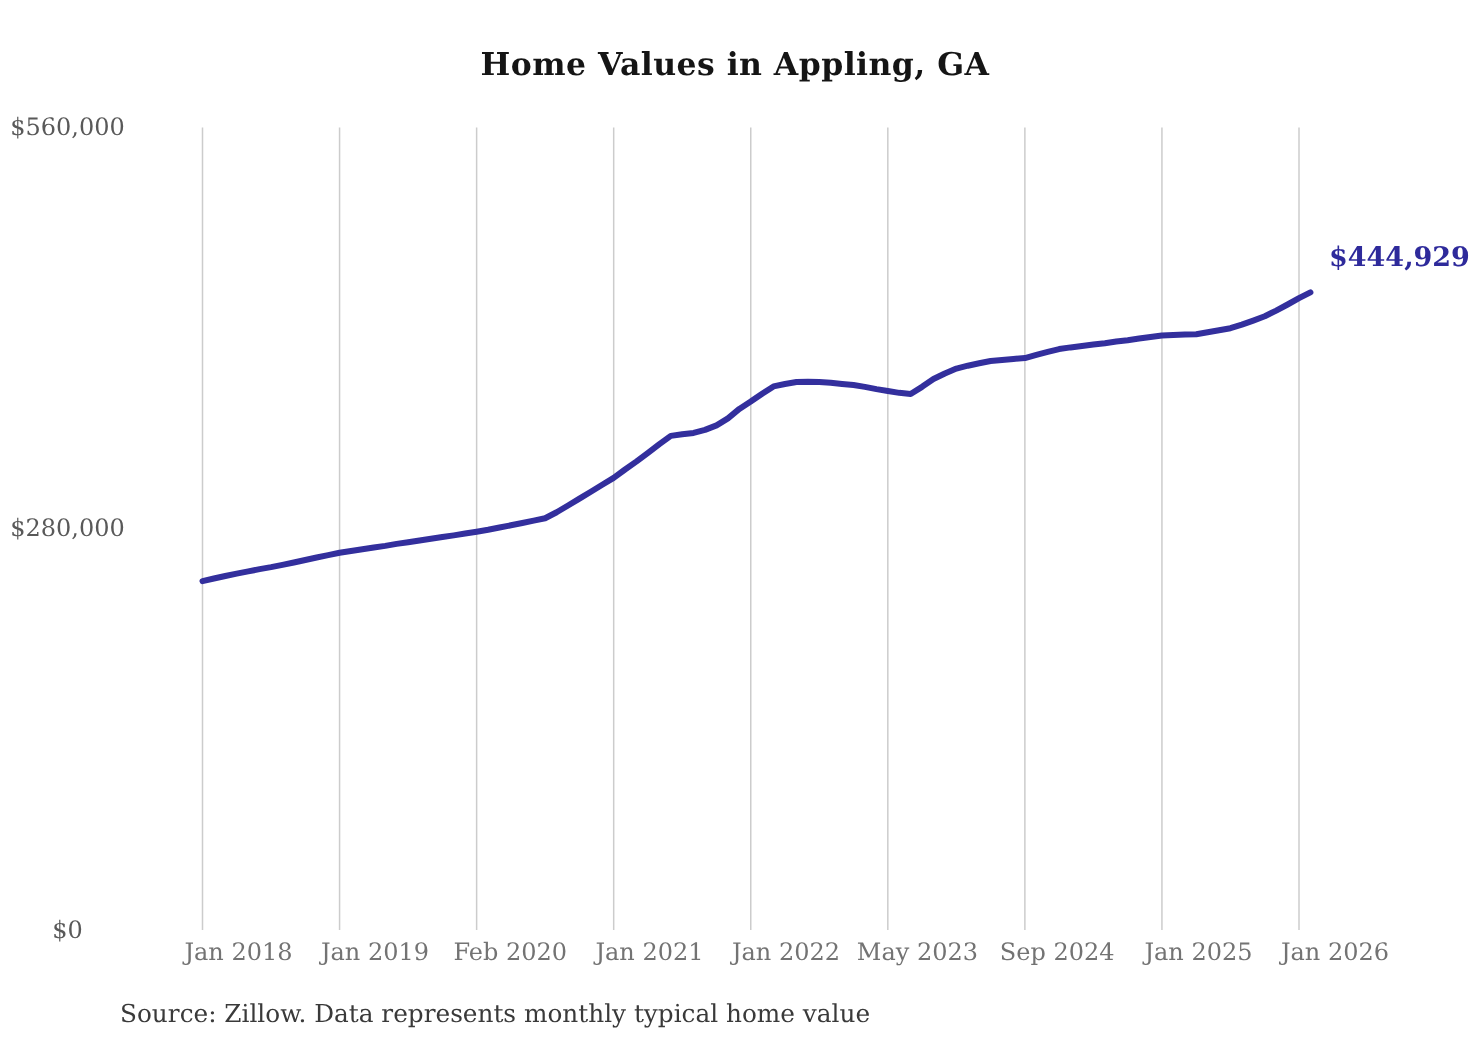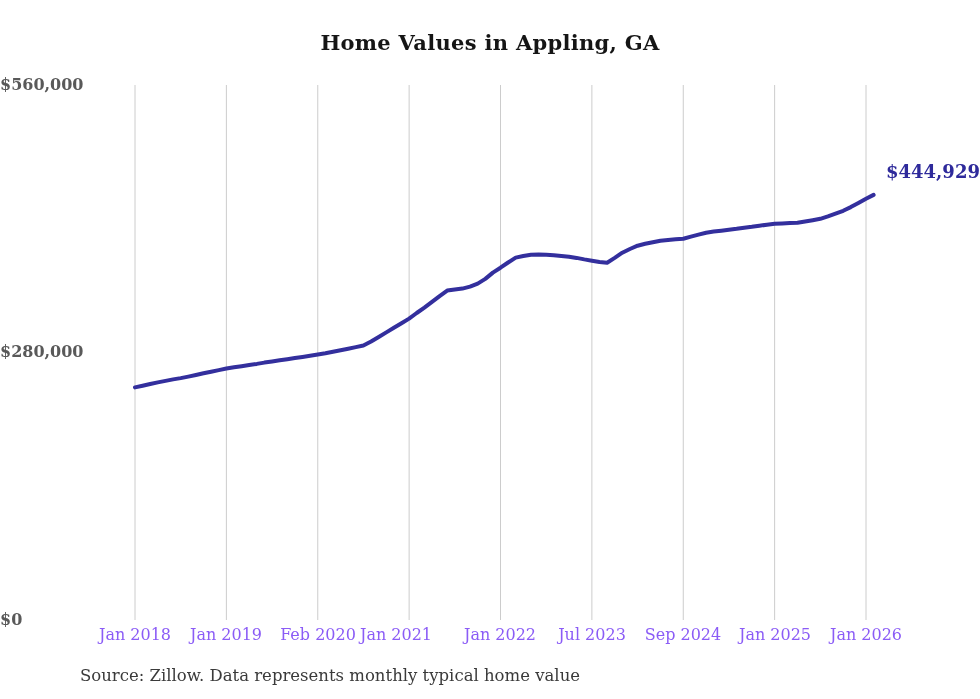--- a/index.html
+++ b/index.html
@@ -20,36 +20,35 @@
     letter-spacing: 0.3px;
   }
   #chart-svg {
     position: absolute;
     top: 0; left: 0;
   }
   .y-label {
     position: absolute;
     left: 0;
     width: 90px;
-    text-align: left;
+    text-align: center;
     font-size: 16px;
     color: #595959;
     line-height: 22px;
-    font-weight: bold;
   }
   .y-label.y0 { top: 74px; }
   .y-label.y1 { top: 341px; }
   .y-label.y2 { top: 609px; }
   .x-label {
     position: absolute;
     top: 624px;
     width: 120px;
-    text-align: center;
+    text-align: right;
     font-size: 16px;
-    color: #8b5cf6;
+    color: #737373;
     line-height: 22px;
   }
   .end-value-label {
     position: absolute;
     left: 886px;
     top: 161px;
     font-size: 18px;
     font-weight: 700;
     color: #2e2a9b;
     white-space: nowrap;
@@ -80,22 +79,22 @@
     <path d="M135.0 387.4 L142.6 385.7 L150.2 384.0 L157.8 382.4 L165.5 380.9 L173.1 379.4 L180.7 378.1 L188.3 376.6 L195.9 375.0 L203.5 373.3 L211.1 371.7 L218.8 370.1 L226.4 368.5 L234.0 367.3 L241.6 366.2 L249.2 365.0 L256.8 363.9 L264.4 362.6 L272.1 361.5 L279.7 360.3 L287.3 359.2 L294.9 358.0 L302.5 356.9 L310.1 355.7 L317.8 354.5 L325.4 353.2 L333.0 351.7 L340.6 350.2 L348.2 348.7 L355.8 347.1 L363.4 345.5 L371.1 341.5 L378.7 337.0 L386.3 332.4 L393.9 327.8 L401.5 323.2 L409.1 318.6 L416.7 313.0 L424.4 307.6 L432.0 301.9 L439.6 296.1 L447.2 290.6 L454.8 289.5 L462.4 288.6 L470.0 286.6 L477.7 283.6 L485.3 278.9 L492.9 272.6 L500.5 267.7 L508.1 262.5 L515.7 257.6 L523.3 256.0 L531.0 254.7 L538.6 254.5 L546.2 254.7 L553.8 255.2 L561.4 256.0 L569.0 256.7 L576.6 257.9 L584.3 259.4 L591.9 260.7 L599.5 261.9 L607.1 262.7 L614.7 257.9 L622.3 252.7 L629.9 249.0 L637.6 245.7 L645.2 243.8 L652.8 242.2 L660.4 240.7 L668.0 240.0 L675.6 239.3 L683.3 238.7 L690.9 236.6 L698.5 234.6 L706.1 232.7 L713.7 231.6 L721.3 230.7 L728.9 229.7 L736.6 228.8 L744.2 227.7 L751.8 226.8 L759.4 225.7 L767.0 224.7 L774.6 223.7 L782.2 223.4 L789.9 223.0 L797.5 222.8 L805.1 221.5 L812.7 220.2 L820.3 218.8 L827.9 216.4 L835.5 213.7 L843.2 210.8 L850.8 207.1 L858.4 203.0 L866.0 198.8 L873.6 194.9" fill="none" stroke="#332f9d" stroke-width="4" stroke-linecap="round" stroke-linejoin="round"></path>
   </svg>
 
 <span class="y-label y0">$560,000</span>
 <span class="y-label y1">$280,000</span>
 <span class="y-label y2">$0</span>
 
 <span class="x-label" style="left:75px">Jan 2018</span>
 <span class="x-label" style="left:166px">Jan 2019</span>
 <span class="x-label" style="left:258px">Feb 2020</span>
-<span class="x-label" style="left:336px">Jan 2021</span>
+<span class="x-label" style="left:349px">Jan 2021</span>
 <span class="x-label" style="left:440px">Jan 2022</span>
-<span class="x-label" style="left:532px">Jul 2023</span>
+<span class="x-label" style="left:532px">May 2023</span>
 <span class="x-label" style="left:623px">Sep 2024</span>
 <span class="x-label" style="left:715px">Jan 2025</span>
 <span class="x-label" style="left:806px">Jan 2026</span>
 
 <span class="end-value-label">$444,929</span>
 
 <div class="source-note">Source: Zillow. Data represents monthly typical home value</div>
 
 </body></html>

